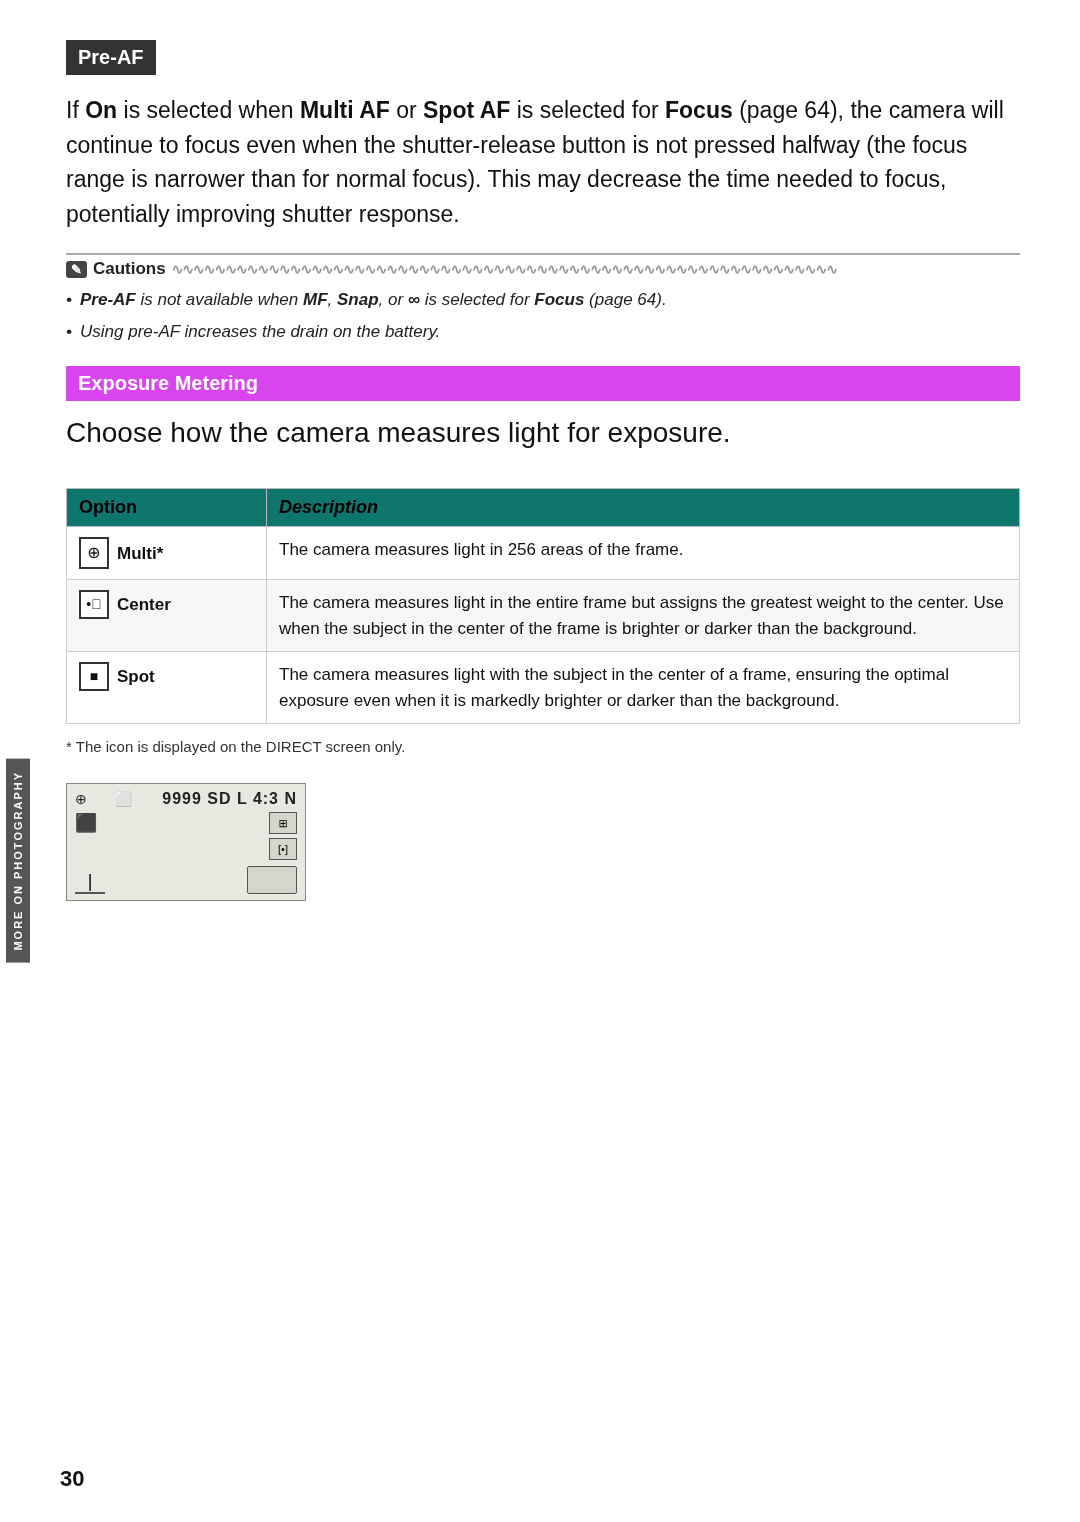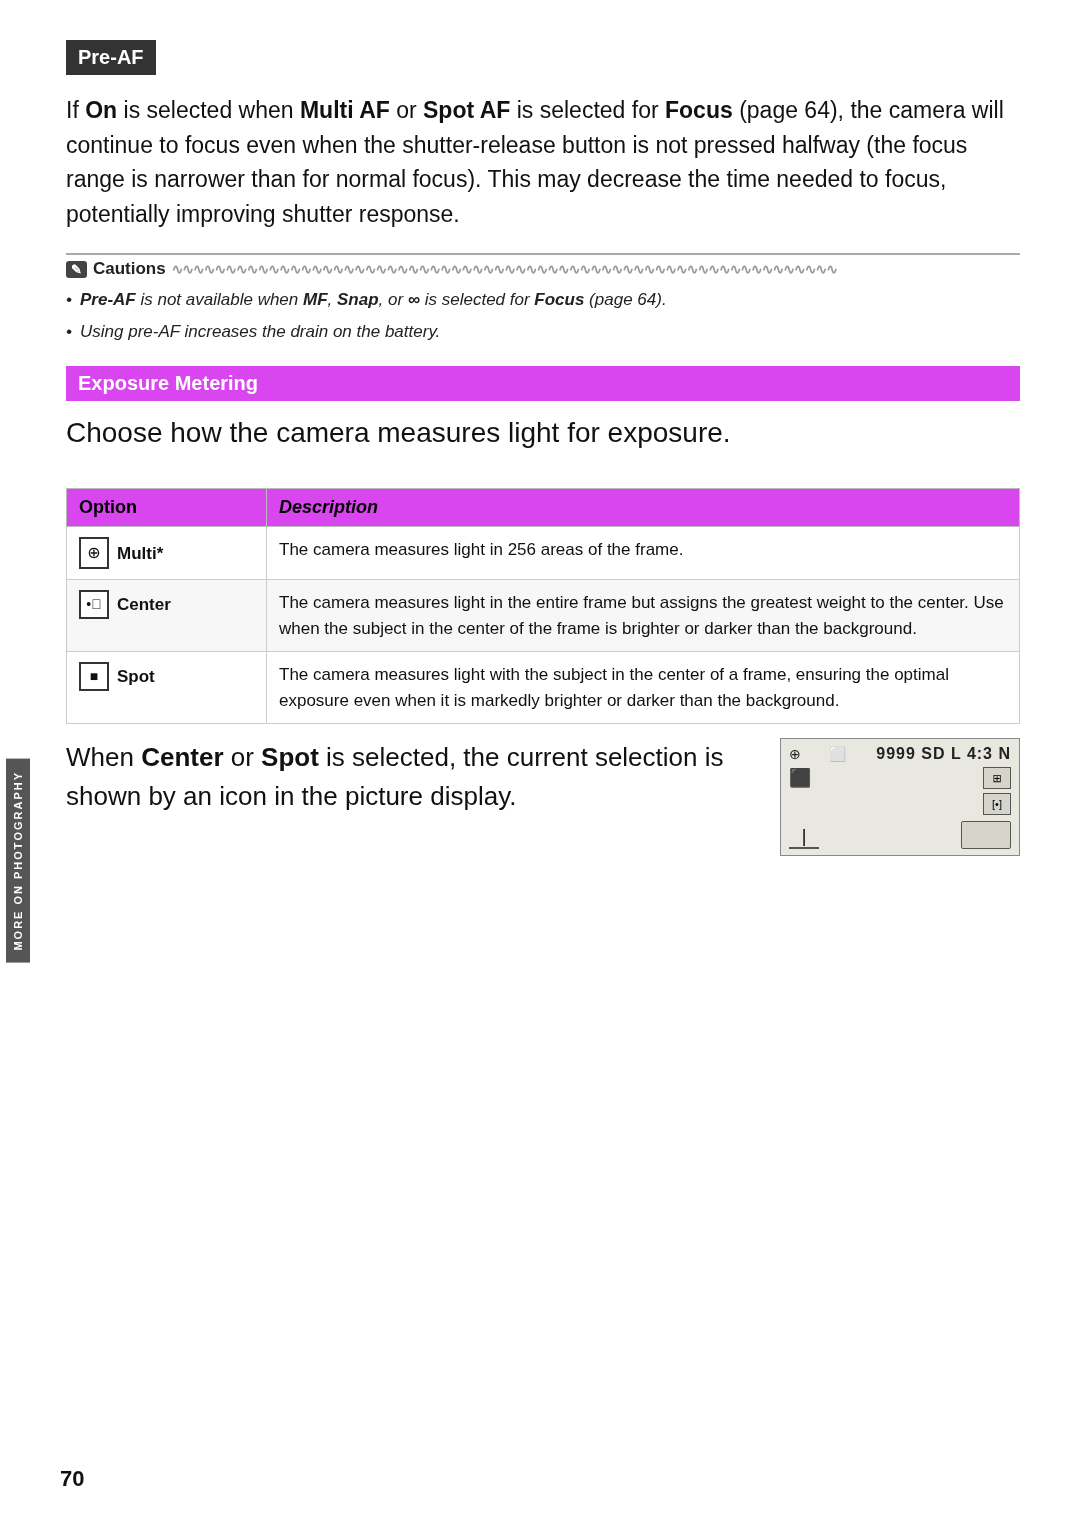--- a/index.html
+++ b/index.html
@@ -149,21 +149,21 @@
 
     
     .options-table {
       width: 100%;
       border-collapse: collapse;
       margin-bottom: 14px;
       font-size: 17px;
     }
 
     .options-table th {
-      background: #d946ef;
+      background: #0f766e;
       font-weight: bold;
       padding: 8px 12px;
       text-align: left;
       border: 1px solid #bbb;
       font-size: 18px;
     }
 
     .options-table th.col-option {
       width: 200px;
     }
@@ -371,28 +371,24 @@
               </span>
               <strong>Spot</strong>
             </div>
           </td>
           <td>The camera measures light with the subject in the center of a frame, ensuring the optimal exposure even when it is markedly brighter or darker than the background.</td>
         </tr>
       </tbody>
     </table>
 
     
+    <p class="footnote">* The icon is displayed on the DIRECT screen only.</p>
 
     
     <div class="bottom-section">
-      <p class="bottom-text">
-        When <strong>Center</strong> or <strong>Spot</strong> is selected,
-        the current selection is shown by
-        an icon in the picture display.
-      </p>
 
       <div class="camera-lcd">
         <div class="lcd-top-row">
           <span class="lcd-icon">⊕</span>
           <span class="lcd-icon">⬜</span>
           <span class="lcd-numbers">9999 SD L 4:3 N</span>
         </div>
         <div class="lcd-middle">
           <span style="font-size:18px; color:#444;">⬛</span>
           <div style="display:flex; flex-direction:column; align-items:flex-end; gap:4px;">
@@ -402,15 +398,15 @@
         </div>
         <div class="lcd-bottom">
           <span style="font-size:18px; border-bottom:2px solid #555; display:inline-block; width:30px; text-align:center;">|</span>
           <div style="border:1.5px solid #555; width:50px; height:28px; border-radius:2px; background:#d5d5cc;"></div>
         </div>
       </div>
     </div>
 
   </div>
 
-  <div class="page-number">70</div>
+  <div class="page-number">30</div>
 
 </div>
 
 </body></html>

